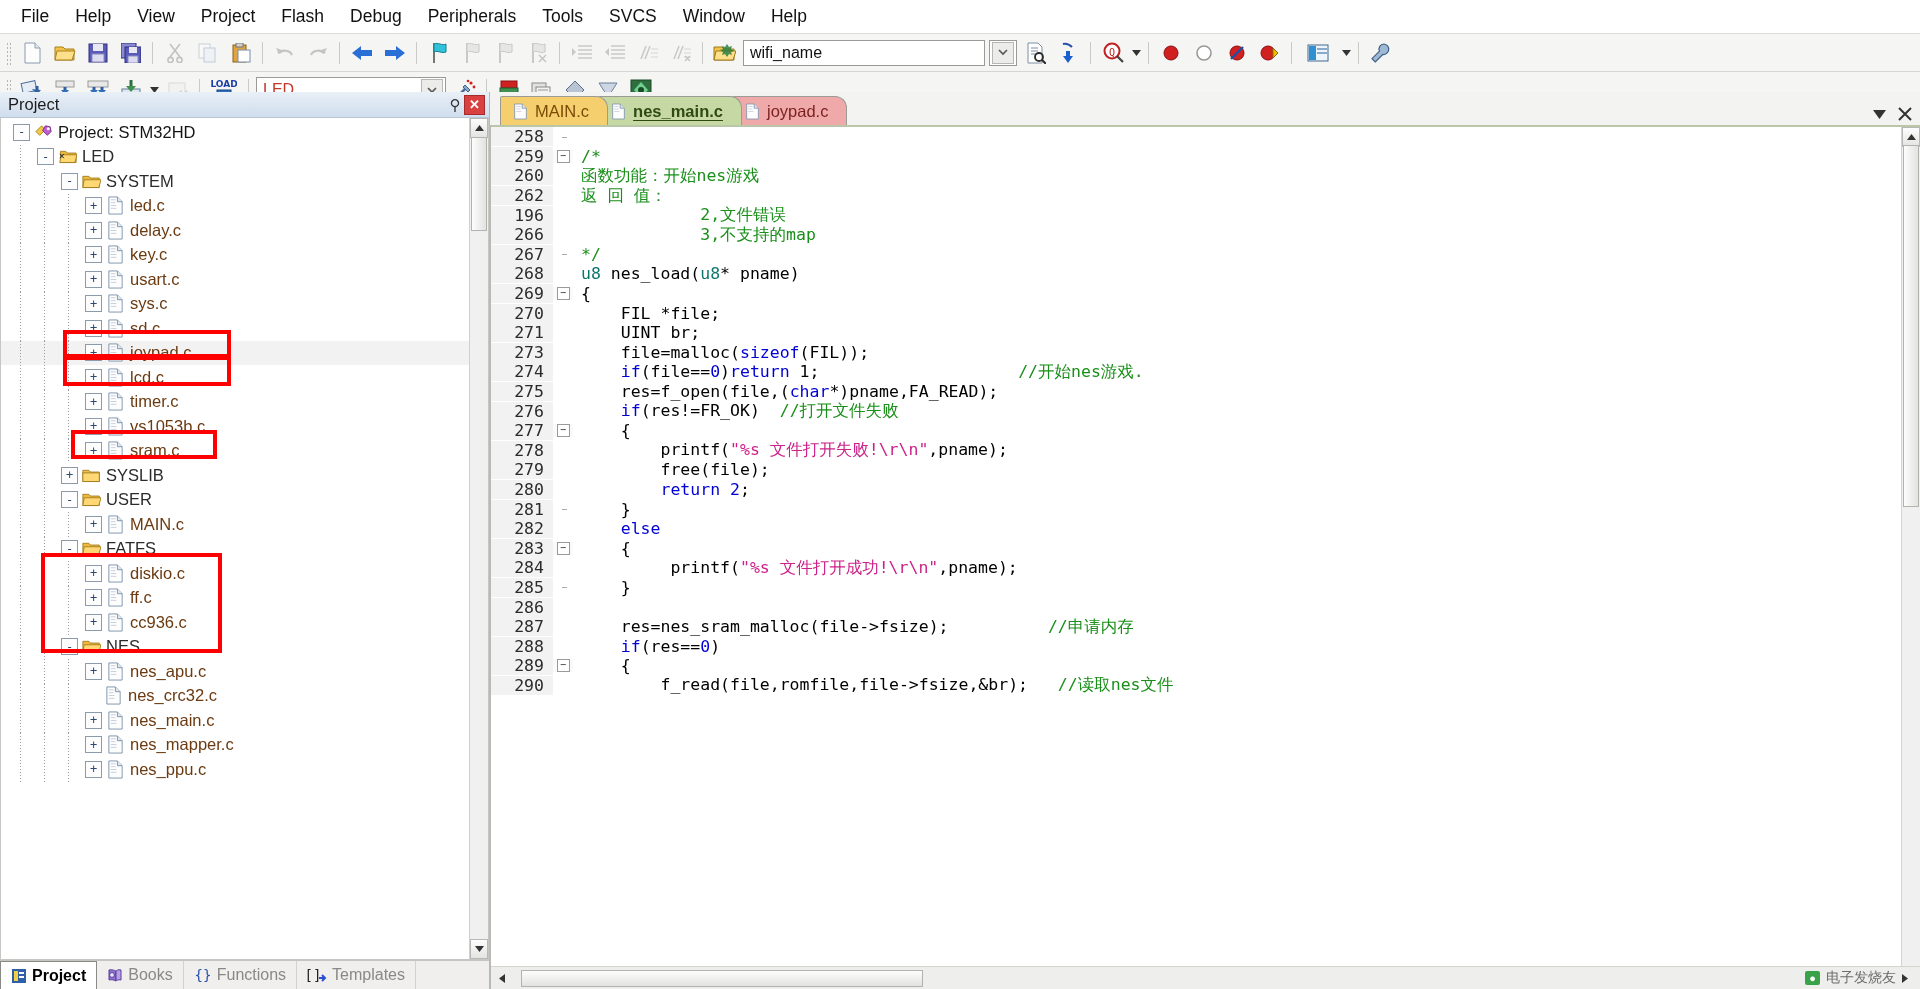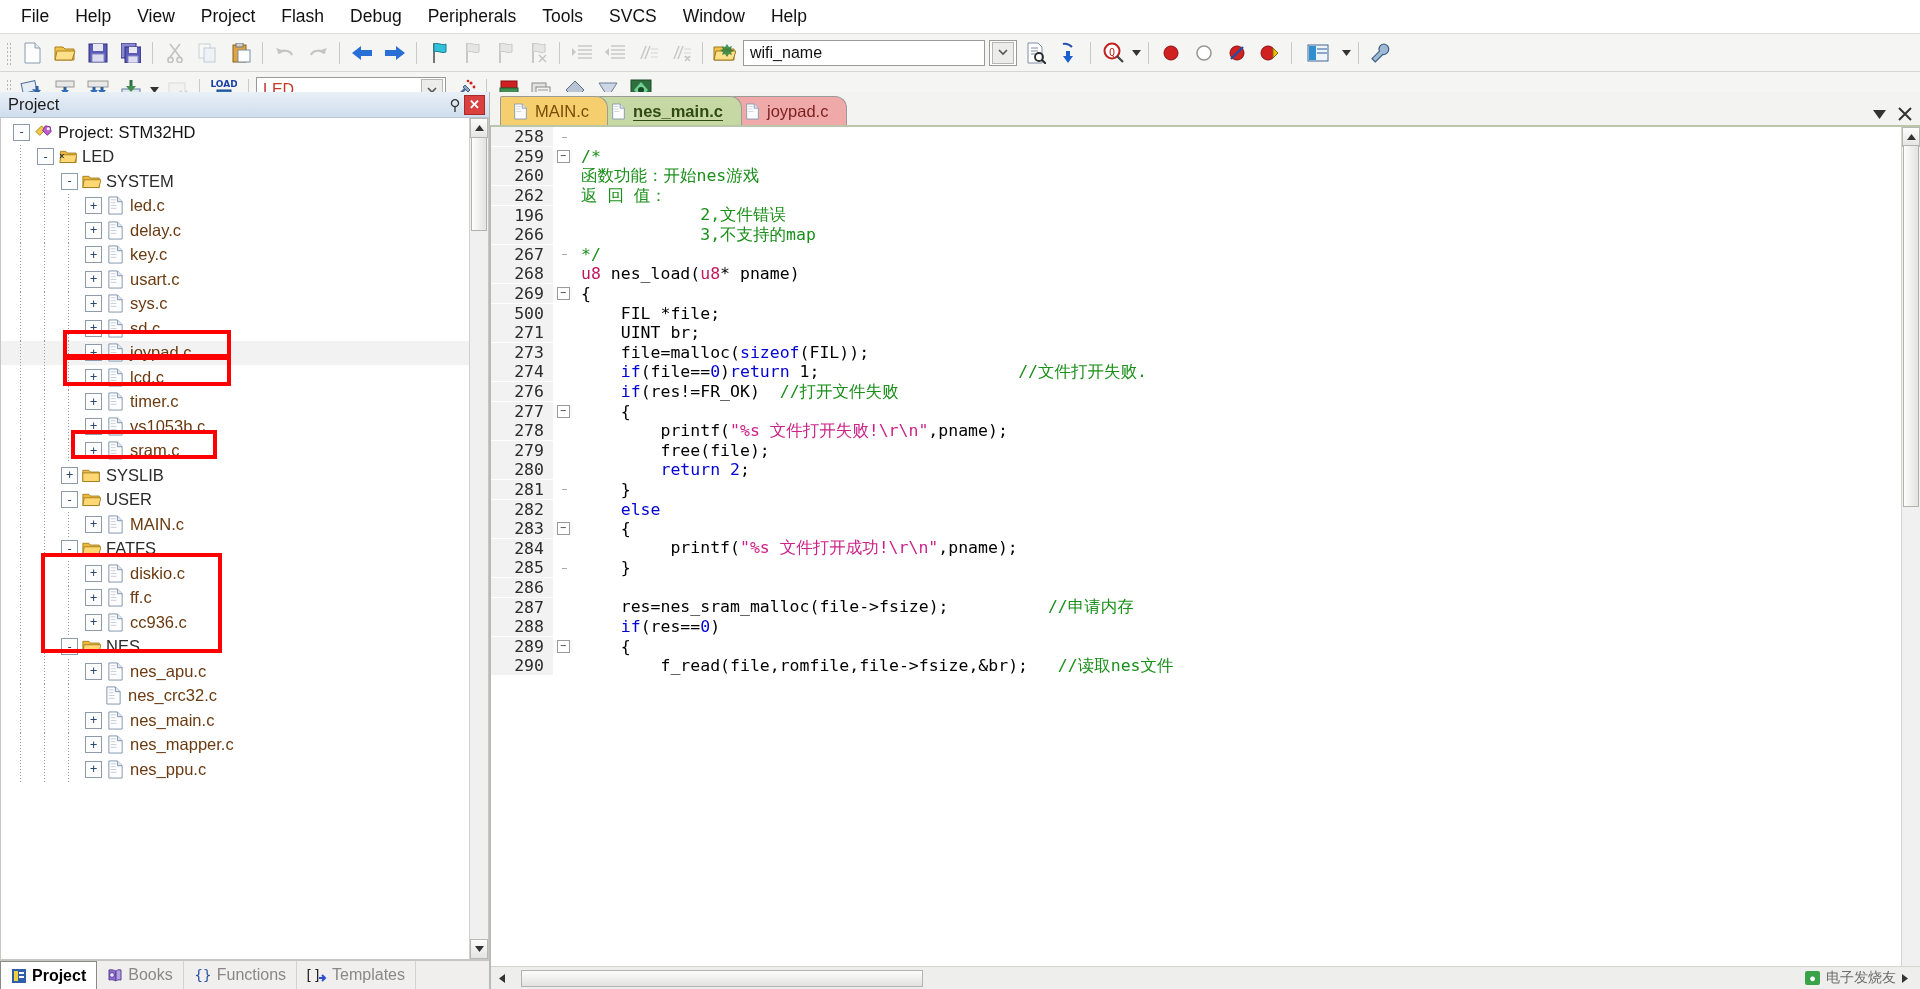--- a/index.html
+++ b/index.html
@@ -141,21 +141,21 @@
   .fbox{width:11px;height:11px;border:1px solid #9a9a9a;background:#fff;
         font-size:10px;line-height:9px;text-align:center;color:#333;
         font-family:"DejaVu Sans Mono",monospace;}
   .fbar{position:absolute;left:9px;top:0;bottom:0;width:1px;background:#aaa;}
   .fend{position:absolute;left:9px;top:0;height:50%;width:1px;background:#aaa;}
   .fend:after{content:"";position:absolute;left:0;top:100%;width:5px;height:1px;background:#aaa;}
   .src{flex:1;padding-left:8px;font-family:"DejaVu Sans Mono",monospace;
        font-size:16.5px;white-space:pre;}
   .cm{color:#1a8f1a;}
   .kw{color:#0000d4;}
-  .ty{color:#be185d;}
+  .ty{color:#0f766e;}
   .st{color:#cc2288;}
   .nu{color:#0000d4;}
 
   .edscroll{position:absolute;top:0;right:0;width:18px;bottom:20px;background:#f0f0f0;
     border-left:1px solid #d4d4d0;}
   .edscroll .sthumb2{position:absolute;top:18px;left:1px;right:1px;height:360px;
     background:linear-gradient(90deg,#fdfdfd,#e2e2e0);border:1px solid #b2b2ae;}
   .edhscroll{position:absolute;left:0;right:0;bottom:0;height:22px;background:#eeeeec;
     border-top:1px solid #d4d4d0;display:flex;align-items:center;}
   .hthumb{position:absolute;left:30px;width:400px;top:3px;height:15px;
@@ -1136,21 +1136,21 @@
               </div>
               <div class="ln">
                 <div class="lnum">269</div>
                 <div class="fold">
                   <div class="fbar"></div>
                   <div class="fbox" style="position:relative;z-index:2">−</div>
                 </div>
                 <div class="src"><span>{</span></div>
               </div>
               <div class="ln">
-                <div class="lnum">500</div>
+                <div class="lnum">270</div>
                 <div class="fold">
                   <div class="fbar"></div>
                 </div>
                 <div class="src"><span>    FIL *file;</span></div>
               </div>
               <div class="ln">
                 <div class="lnum">271</div>
                 <div class="fold">
                   <div class="fbar"></div>
                 </div>
@@ -1161,21 +1161,28 @@
                 <div class="fold">
                   <div class="fbar"></div>
                 </div>
                 <div class="src"><span>    file=malloc(</span><span class="kw">sizeof</span><span>(FIL));</span></div>
               </div>
               <div class="ln">
                 <div class="lnum">274</div>
                 <div class="fold">
                   <div class="fbar"></div>
                 </div>
-                <div class="src"><span>    </span><span class="kw">if</span><span>(file==</span><span class="nu">0</span><span>)</span><span class="kw">return</span><span> 1;</span><span>                    </span><span class="cm">//文件打开失败.</span></div>
+                <div class="src"><span>    </span><span class="kw">if</span><span>(file==</span><span class="nu">0</span><span>)</span><span class="kw">return</span><span> 1;</span><span>                    </span><span class="cm">//开始nes游戏.</span></div>
+              </div>
+              <div class="ln">
+                <div class="lnum">275</div>
+                <div class="fold">
+                  <div class="fbar"></div>
+                </div>
+                <div class="src"><span>    res=f_open(file,(</span><span class="kw">char</span><span>*)pname,FA_READ);</span></div>
               </div>
               <div class="ln">
                 <div class="lnum">276</div>
                 <div class="fold">
                   <div class="fbar"></div>
                 </div>
                 <div class="src"><span>    </span><span class="kw">if</span><span>(res!=FR_OK)  </span><span class="cm">//打开文件失败</span></div>
               </div>
               <div class="ln">
                 <div class="lnum">277</div>

